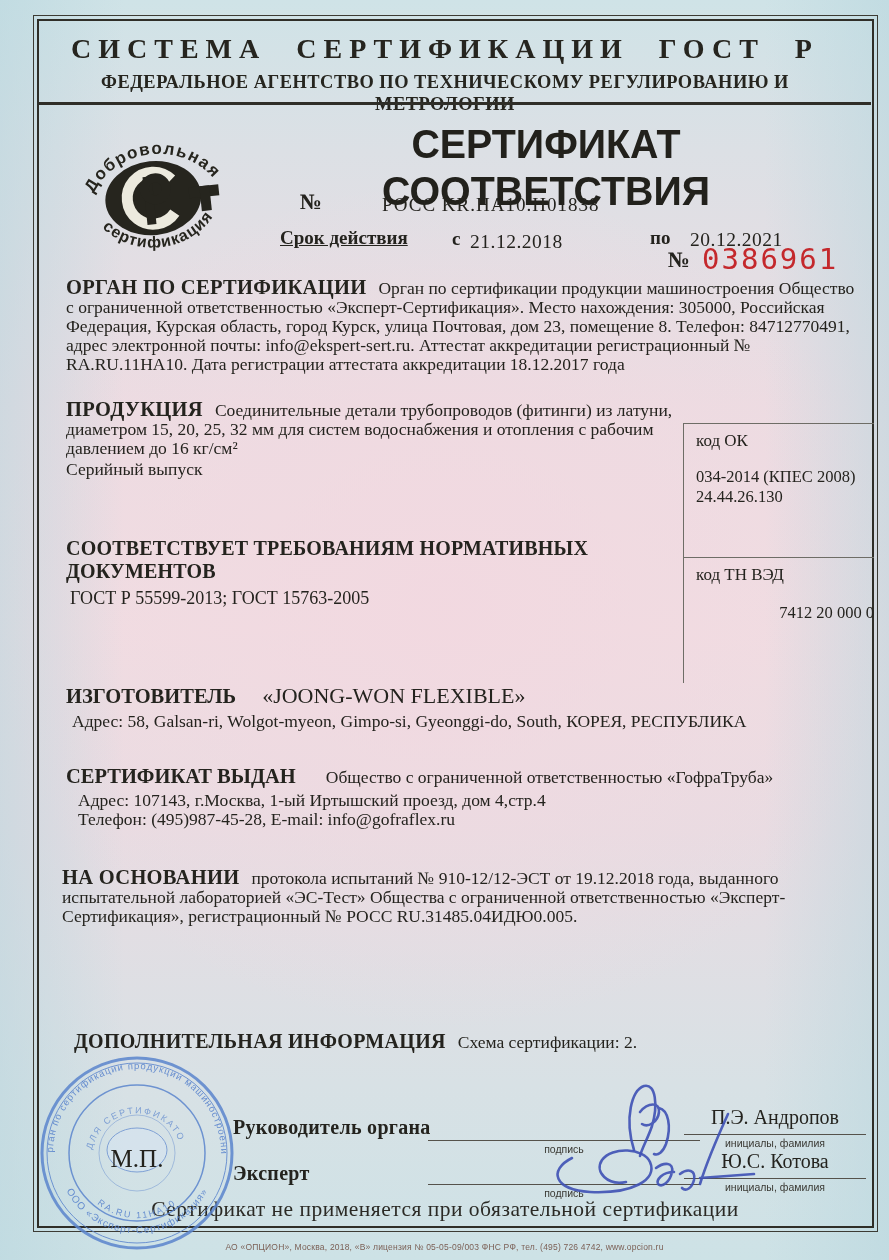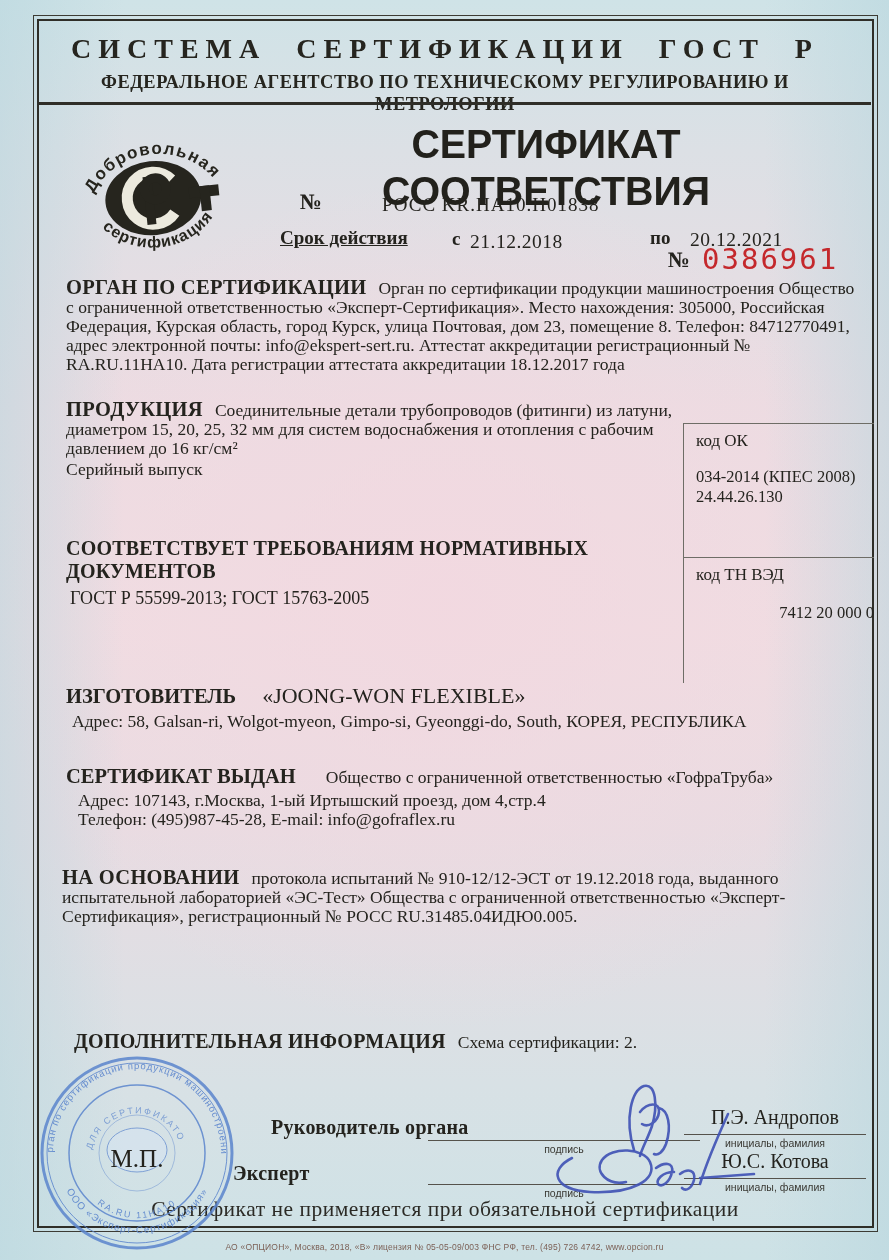--- a/index.html
+++ b/index.html
@@ -167,21 +167,21 @@
         </text>
         <text font-size="9" letter-spacing="2" opacity="0.8">
           <textPath href="#stInn" startOffset="50%">ДЛЯ СЕРТИФИКАТОВ</textPath>
         </text>
       </g>
       <ellipse cx="103" cy="100" rx="30" ry="22" fill="rgba(214,228,245,0.55)" stroke="#5b85cd" stroke-width="1" opacity="0.7"></ellipse>
       <text x="103" y="117" text-anchor="middle" font-family="Liberation Serif, serif" font-size="25" fill="#23221d">М.П.</text>
     </svg>
   </div>
 
-  <span class="abs sigrole" style="left:233px;top:1116px;margin-left:38px;">Руководитель органа</span>
+  <span class="abs sigrole" style="left:233px;top:1116px;">Руководитель органа</span>
   <div class="abs sigline" style="left:428px;top:1118px;width:272px;height:22px;"></div>
   <div class="abs sigcap" style="left:428px;top:1143px;width:272px;">подпись</div>
   <div class="abs signame" style="left:686px;top:1106px;width:178px;">П.Э. Андропов</div>
   <div class="abs sigline" style="left:684px;top:1112px;width:182px;height:22px;"></div>
   <div class="abs sigcap" style="left:684px;top:1137px;width:182px;">инициалы, фамилия</div>
 
   <span class="abs sigrole" style="left:233px;top:1162px;">Эксперт</span>
   <div class="abs sigline" style="left:428px;top:1162px;width:272px;height:22px;"></div>
   <div class="abs sigcap" style="left:428px;top:1187px;width:272px;">подпись</div>
   <div class="abs signame" style="left:686px;top:1150px;width:178px;">Ю.С. Котова</div>

